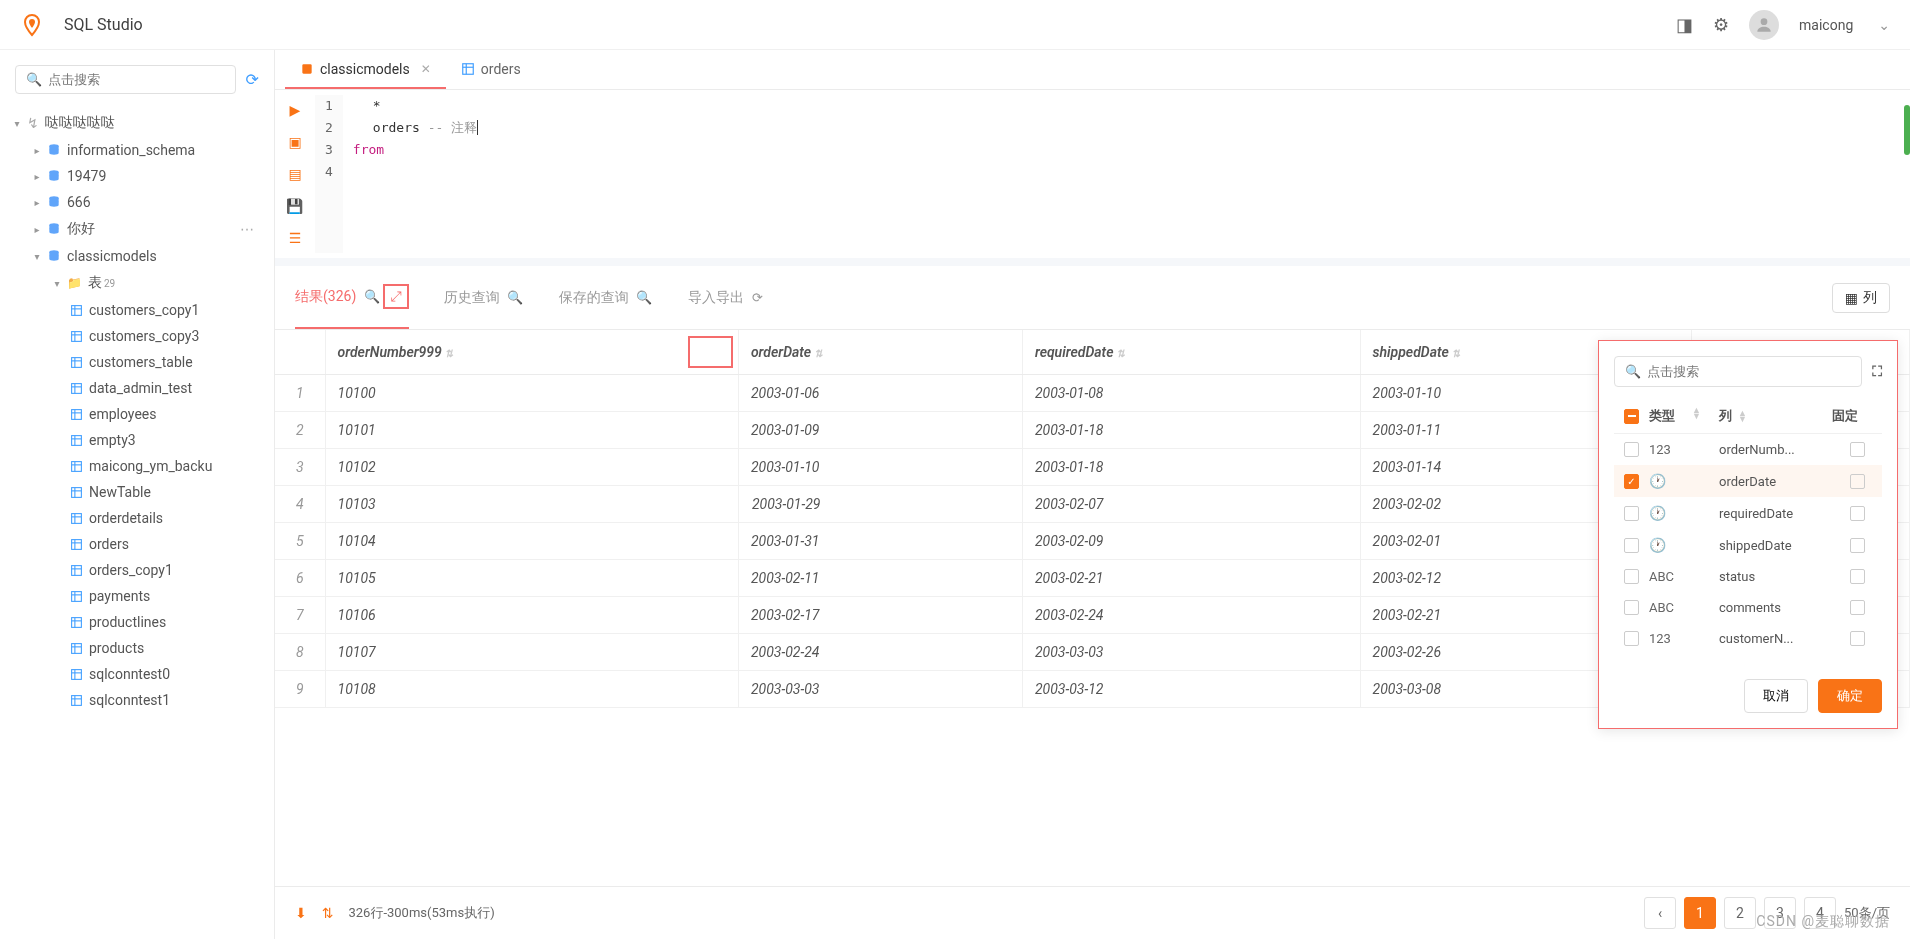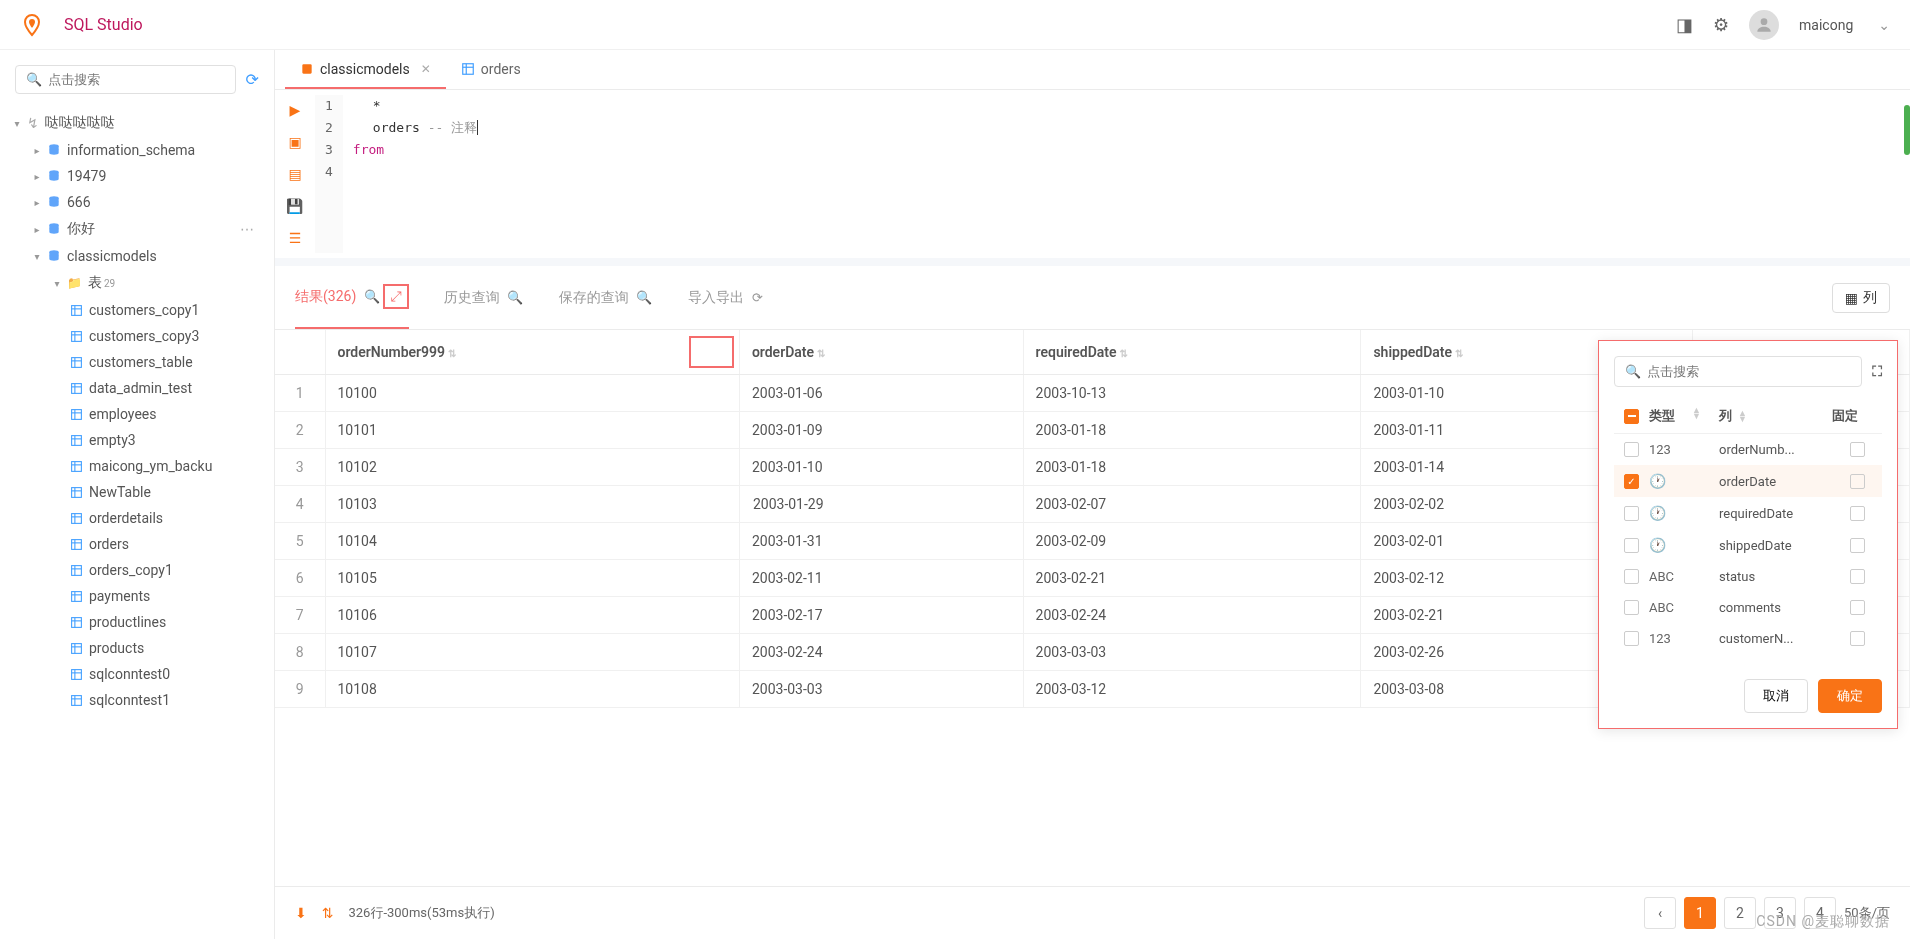--- a/index.html
+++ b/index.html
@@ -2,21 +2,21 @@
 <html><head>
   <meta charset="utf-8">
   <style>
     * { margin: 0; padding: 0; box-sizing: border-box; }
     body { font-family: -apple-system, BlinkMacSystemFont, "Segoe UI", Roboto, "Helvetica Neue", Arial, sans-serif; font-size: 14px; color: #333; background: #fff; overflow: hidden; }
     
     
     .header { height: 50px; display: flex; align-items: center; padding: 0 20px; border-bottom: 1px solid #f0f0f0; }
     .logo { width: 24px; height: 24px; margin-right: 20px; display: flex; align-items: center; justify-content: center; }
     .logo svg { width: 24px; height: 24px; }
-    .app-title { font-size: 16px; color: #be185d; }
+    .app-title { font-size: 16px; color: #404040; }
     .header-right { margin-left: auto; display: flex; align-items: center; gap: 20px; }
     .avatar { width: 30px; height: 30px; border-radius: 50%; background: #ddd; display: flex; align-items: center; justify-content: center; }
     .user-name { font-size: 14px; color: #555; }
     .chevron-down { margin-left: 5px; color: #999; }
     .header-icon { color: #666; cursor: pointer; font-size: 18px; }
     
     
     .main { display: flex; height: calc(100vh - 50px); }
     
     
@@ -62,21 +62,21 @@
     
     .results-area { flex: 1; background: #fff; display: flex; flex-direction: column; margin-top: 8px; }
     .results-tabs { display: flex; align-items: center; gap: 35px; padding: 10px 20px; border-bottom: 1px solid #ebebeb; }
     .results-tab { display: flex; align-items: center; gap: 8px; color: #999; cursor: pointer; padding: 8px 0; }
     .results-tab.active { color: #f56c6c; border-bottom: 2px solid #f56c6c; margin-bottom: -10px; padding-bottom: 18px; }
     .results-tab-icon { font-size: 13px; }
     .expand-box { border: 2px solid #f56c6c; padding: 2px 5px; margin-left: -5px; }
     .columns-btn { margin-left: auto; border: 1px solid #ddd; border-radius: 4px; padding: 5px 12px; display: flex; align-items: center; gap: 5px; cursor: pointer; }
     
     
-    .data-table-wrapper { flex: 1; overflow: auto; }
+    .data-table-wrapper { flex: 1; overflow: auto; font-style: italic; }
     .data-table { width: 100%; border-collapse: collapse; }
     .data-table th { background: #fff; border-bottom: 1px solid #ebebeb; border-right: 1px solid #f0f0f0; padding: 14px 12px; text-align: left; font-weight: 600; color: #555; position: relative; }
     .data-table th .sort { color: #ccc; font-size: 10px; margin-left: 3px; }
     .data-table td { border-bottom: 1px solid #f0f0f0; border-right: 1px solid #f0f0f0; padding: 10px 12px; color: #555; }
     .data-table .row-num { width: 50px; text-align: center; color: #999; }
     .highlight-box { border: 2px solid #f56c6c; position: absolute; top: 50%; transform: translateY(-50%); width: 45px; height: 32px; right: 5px; }
     
     
     .results-footer { display: flex; align-items: center; padding: 10px 20px; border-top: 1px solid #ebebeb; gap: 15px; }
     .footer-icon { color: #f97316; cursor: pointer; }
@@ -476,21 +476,21 @@
                 <th><span>requiredDate</span><span class="sort">⇅</span></th>
                 <th><span>shippedDate</span><span class="sort">⇅</span></th>
                 <th><span>status</span><span class="sort">⇅</span></th>
               </tr>
             </thead>
           <tbody id="table-body">
               <tr>
                 <td class="row-num">1</td>
                 <td style="position:relative;">10100</td>
                 <td style="position:relative;">2003-01-06</td>
-                <td style="position:relative;">2003-10-13</td>
+                <td style="position:relative;">2003-01-08</td>
                 <td style="position:relative;">2003-01-10</td>
                 <td style="position:relative;">Shipped</td>
               </tr>
               <tr>
                 <td class="row-num">2</td>
                 <td style="position:relative;">10101</td>
                 <td style="position:relative;">2003-01-09</td>
                 <td style="position:relative;">2003-01-18</td>
                 <td style="position:relative;">2003-01-11</td>
                 <td style="position:relative;">Shipped</td>

